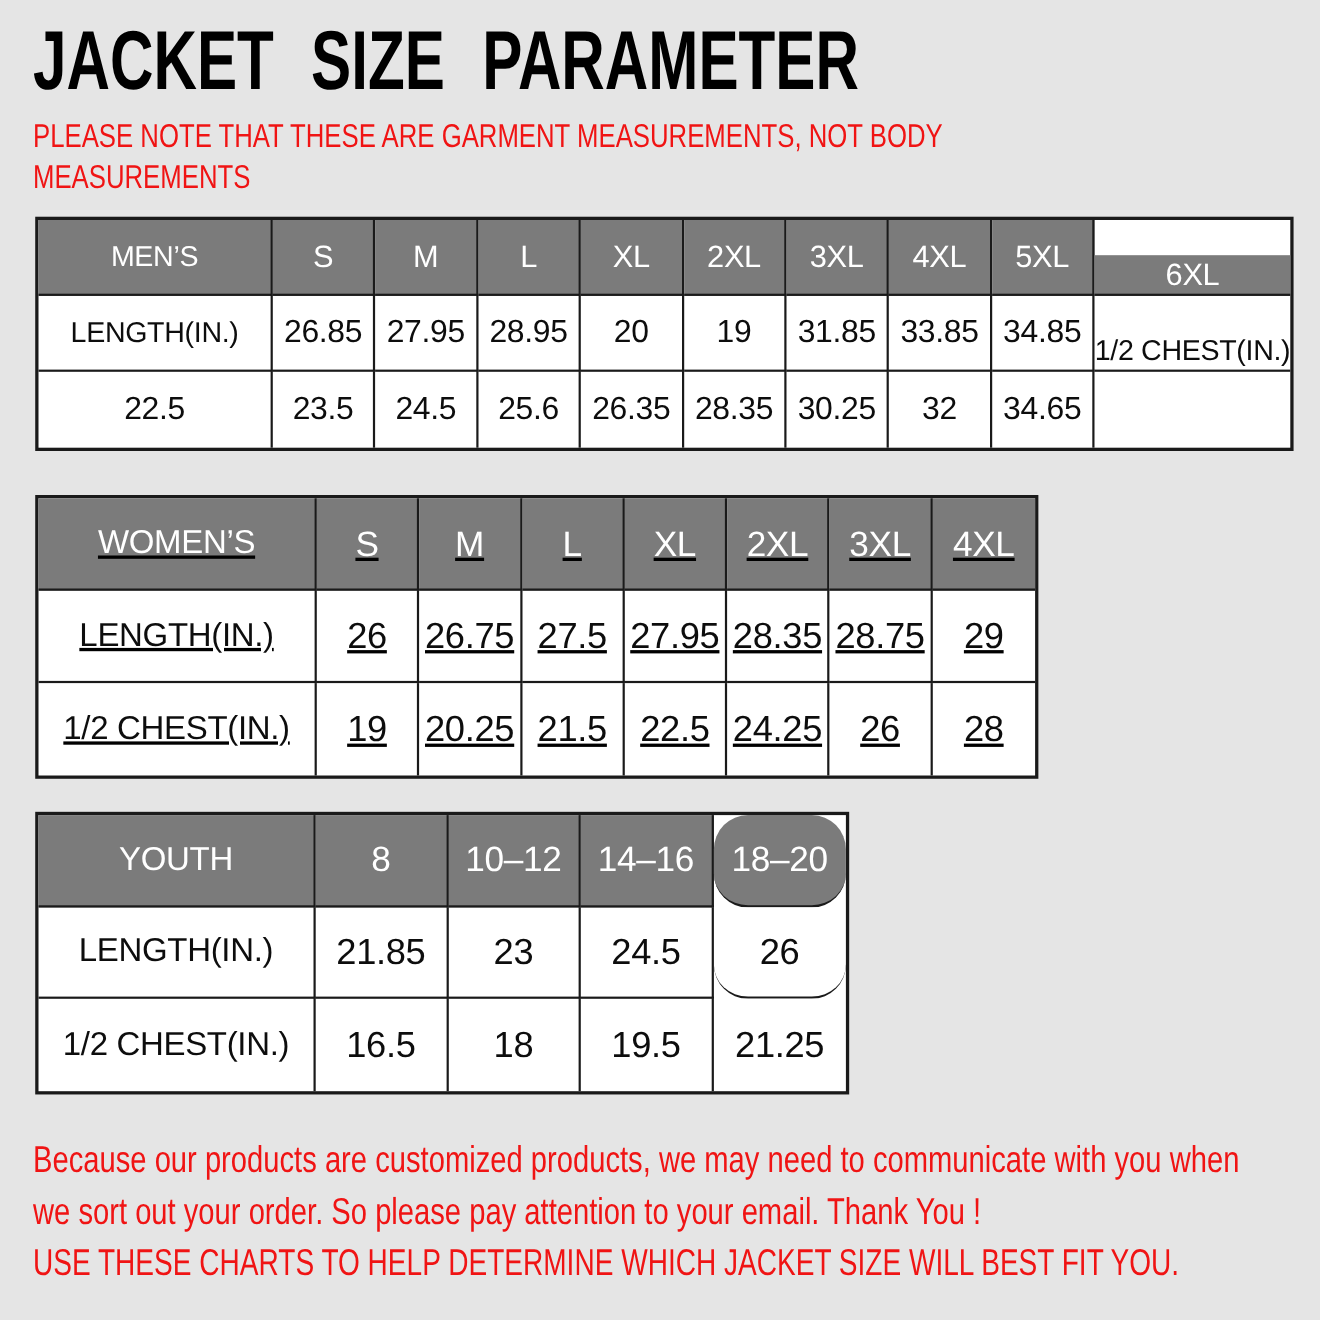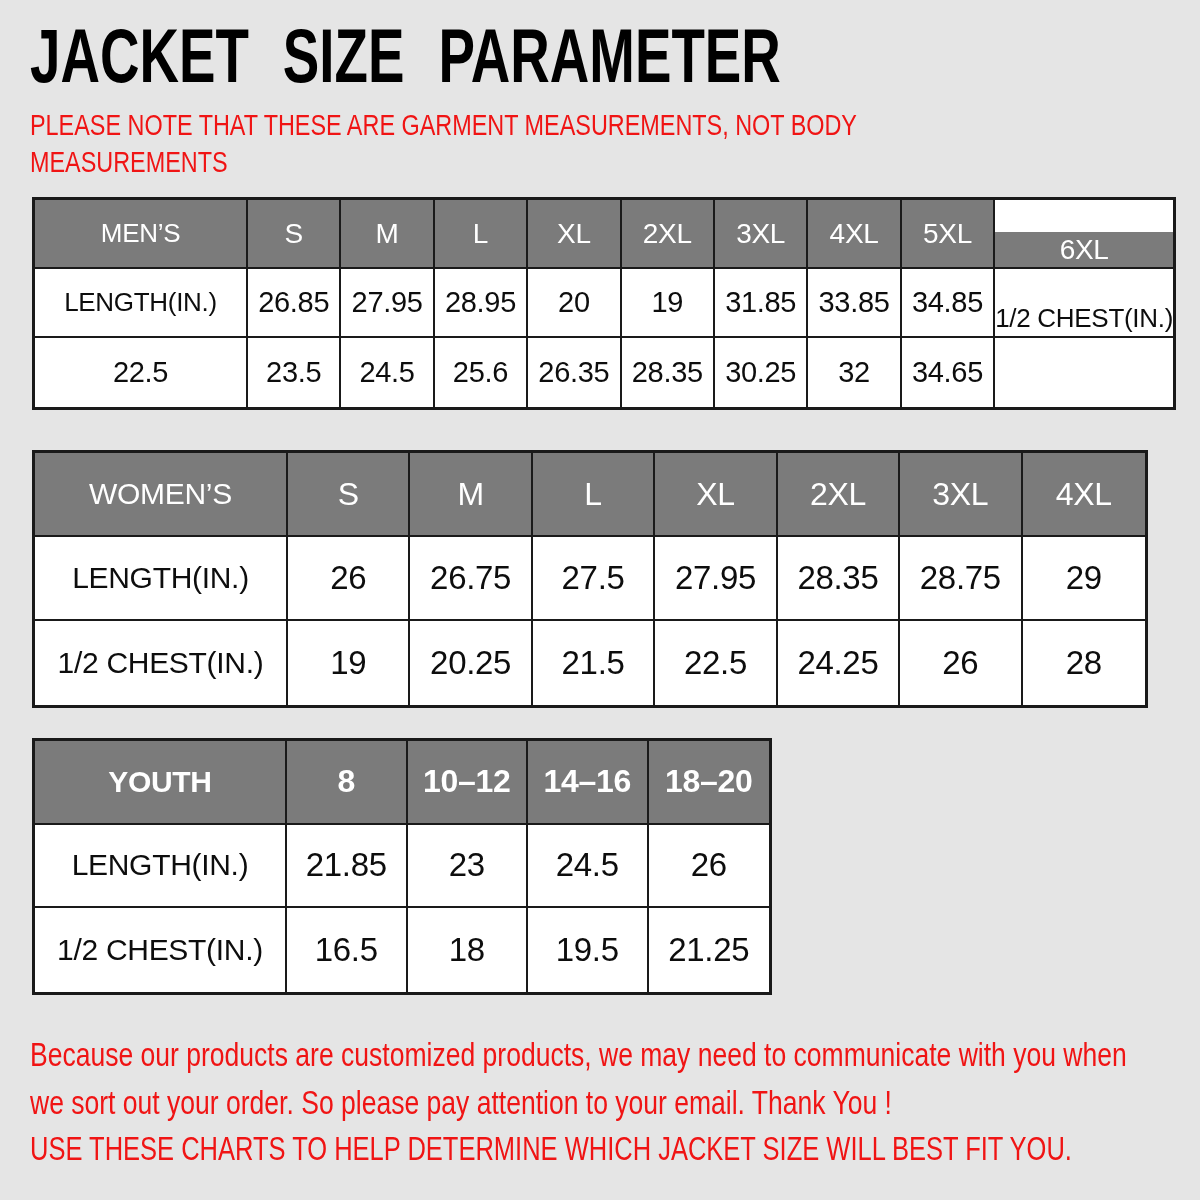--- a/index.html
+++ b/index.html
@@ -37,32 +37,32 @@
   }
   .cell.head{background:var(--gray);color:var(--head-text);}
   
   .t-men{left:32px;top:197px;width:1144px;grid-template-columns:213px repeat(9,1fr);grid-auto-rows:69px;}
   .t-men .cell{font-size:29px;}
   .t-men .cell.head{font-size:28px;}
   .t-men .cell.label{font-size:26px;}
   .t-men .cell:nth-child(10n){border-right:0;margin-top:32px;}
   .t-men .cell:nth-child(n+21){border-bottom:0;}
   
-  .t-women{left:32px;top:450px;width:1116px;grid-template-columns:253px repeat(7,1fr);grid-auto-rows:84px;}
+  .t-women{left:32px;top:450px;width:912px;grid-template-columns:253px repeat(7,1fr);grid-auto-rows:84px;text-decoration:underline;}
   .t-women .cell{font-size:33px;}
   .t-women .cell.head{font-size:32px;}
   .t-women .cell.label{font-size:30px;}
   .t-women .cell:nth-child(8n){border-right:0;}
   .t-women .cell:nth-child(n+17){border-bottom:0;}
   
   .t-youth{left:32px;top:738px;width:740px;grid-template-columns:252px repeat(4,1fr);grid-auto-rows:83.67px;}
   .t-youth .cell{font-size:33px;}
-  .t-youth .cell.head{font-size:32px;font-weight:bold;}
+  .t-youth .cell.head{font-size:32px;}
   .t-youth .cell.label{font-size:30px;}
-  .t-youth .cell:nth-child(5n){border-right:0;}
+  .t-youth .cell:nth-child(5n){border-right:0;border-radius:31px;}
   .t-youth .cell:nth-child(n+11){border-bottom:0;}
   .order-note{
     position:absolute;left:30px;top:1030px;width:1430px;
     font-size:34px;line-height:48px;color:var(--red);
     transform:scale(0.78,1);transform-origin:0 0;
   }
   .advice{
     position:absolute;left:30px;top:1128px;width:1500px;
     font-size:34px;line-height:40px;color:var(--red);white-space:nowrap;
     transform:scale(0.75,1);transform-origin:0 0;

